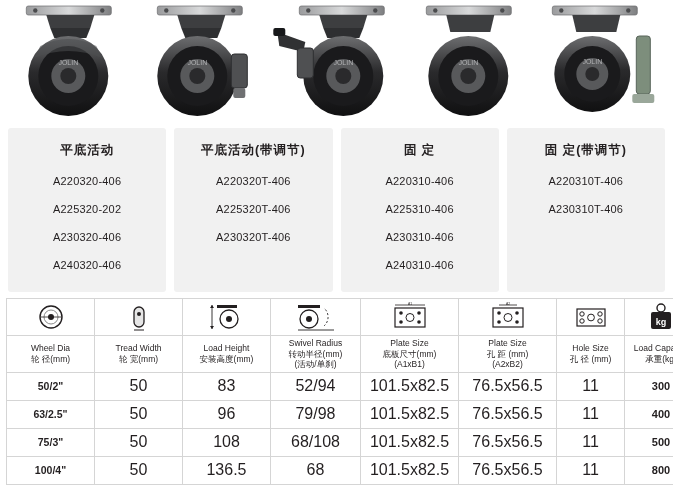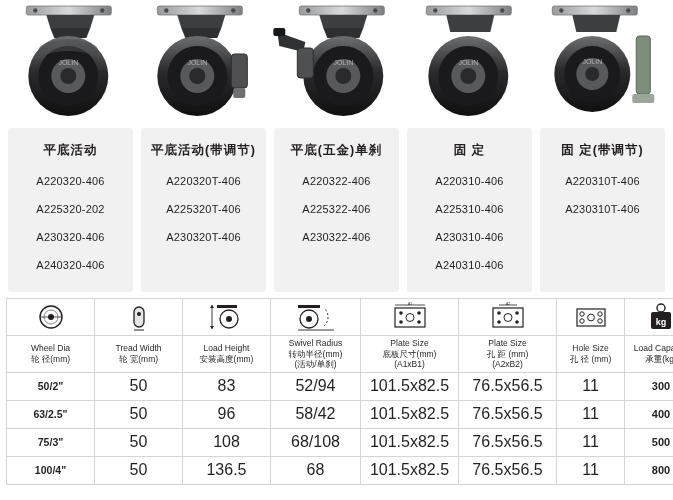--- a/index.html
+++ b/index.html
@@ -221,26 +221,20 @@
       <div class="panel-model">A240320-406</div>
     </div>
 
     <div class="panel">
       <div class="panel-title">平底活动(带调节)</div>
       <div class="panel-model">A220320T-406</div>
       <div class="panel-model">A225320T-406</div>
       <div class="panel-model">A230320T-406</div>
     </div>
 
-    <div class="panel">
-      <div class="panel-title">平底(五金)单刹</div>
-      <div class="panel-model">A220322-406</div>
-      <div class="panel-model">A225322-406</div>
-      <div class="panel-model">A230322-406</div>
-    </div>
 
     <div class="panel">
       <div class="panel-title">固  定</div>
       <div class="panel-model">A220310-406</div>
       <div class="panel-model">A225310-406</div>
       <div class="panel-model">A230310-406</div>
       <div class="panel-model">A240310-406</div>
     </div>
 
     <div class="panel">
@@ -387,21 +381,21 @@
         <td>52/94</td>
         <td>101.5x82.5</td>
         <td>76.5x56.5</td>
         <td>11</td>
         <td class="cap">300</td>
       </tr>
       <tr class="data-row">
         <td class="first">63/2.5"</td>
         <td>50</td>
         <td>96</td>
-        <td>58/42</td>
+        <td>79/98</td>
         <td>101.5x82.5</td>
         <td>76.5x56.5</td>
         <td>11</td>
         <td class="cap">400</td>
       </tr>
       <tr class="data-row">
         <td class="first">75/3"</td>
         <td>50</td>
         <td>108</td>
         <td>68/108</td>

